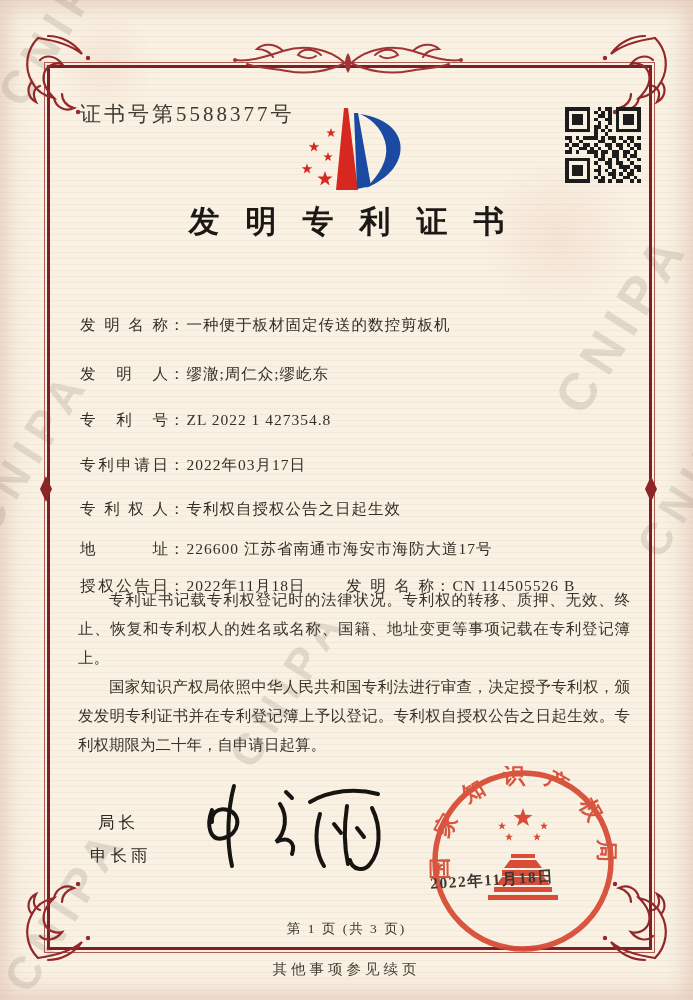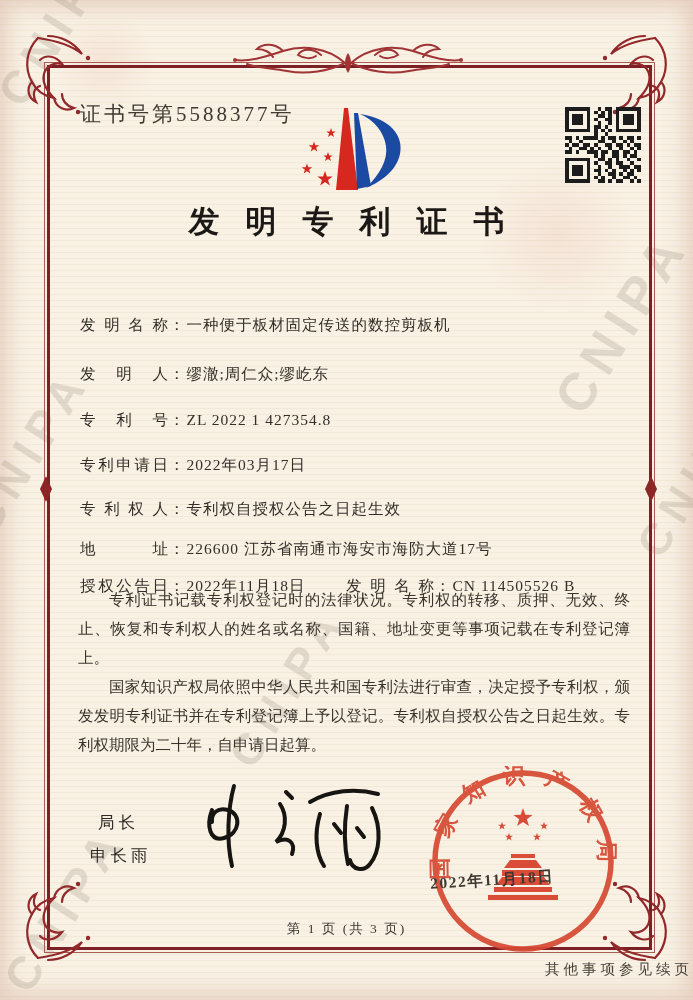--- a/index.html
+++ b/index.html
@@ -51,21 +51,21 @@
   .signature{position:absolute;left:182px;top:780px;width:215px;height:102px;z-index:3;}
 
   .seal{position:absolute;left:428px;top:766px;width:190px;height:190px;
         z-index:4;opacity:0.93;}
   .seal-date{position:absolute;left:430px;top:868px;width:190px;z-index:5;
              font-size:15.5px;font-weight:bold;color:#3e3830;letter-spacing:1.5px;
              transform:rotate(-3.5deg);}
 
   .page-indicator{position:absolute;left:0;right:0;top:920px;text-align:center;
              font-size:13.5px;letter-spacing:2px;color:#3c362e;z-index:2;}
-  .continuation{position:absolute;left:0;right:0;top:960px;text-align:right;
+  .continuation{position:absolute;left:0;right:0;top:960px;text-align:center;
              font-size:14.5px;letter-spacing:4px;color:#453f36;z-index:2;}
 </style>
 </head>
 <body>
 
 <svg width="0" height="0" style="position:absolute" aria-hidden="true">
   <defs>
     <polygon id="star5" points="0,-10 2.4,-3.2 9.5,-3.1 3.8,1.2 6,8.1 0,3.9 -6,8.1 -3.8,1.2 -9.5,-3.1 -2.4,-3.2"></polygon>
     <g id="corner-orn" fill="none" stroke="#93282a" stroke-width="2.2" stroke-linecap="round">
       <path d="M22,86 C10,74 8,56 16,42 C20,34 28,28 38,26 C30,34 26,42 28,50 C30,58 38,62 46,60 C40,68 30,70 24,64"></path>

